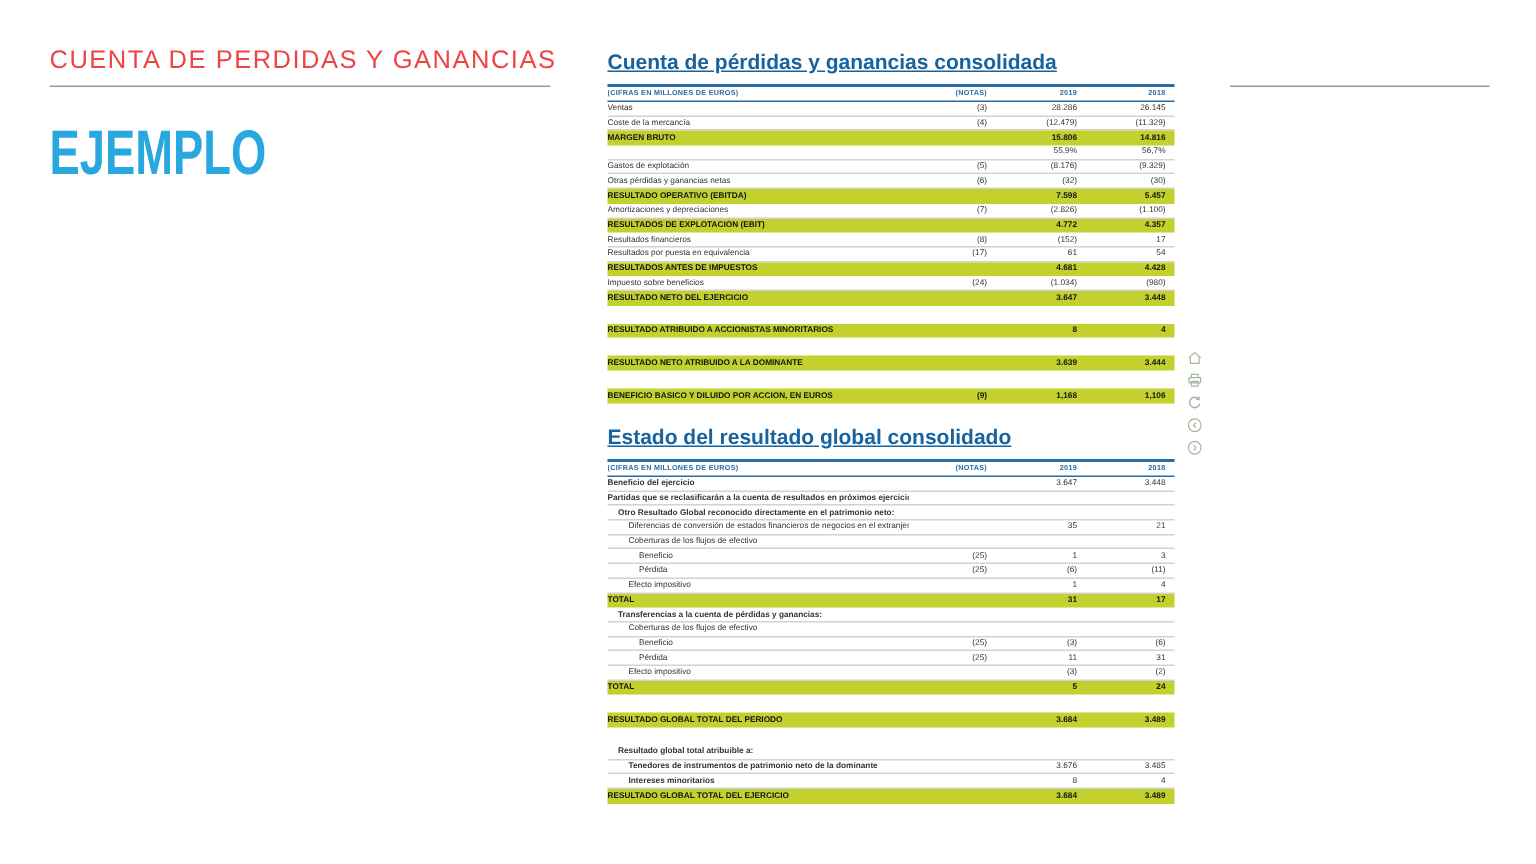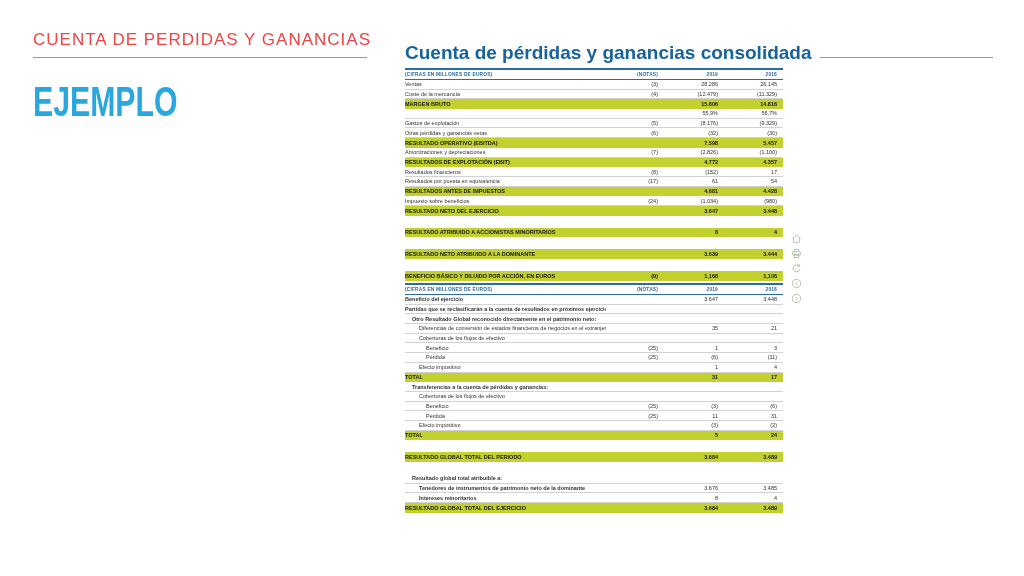--- a/index.html
+++ b/index.html
@@ -15,22 +15,23 @@
   .kicker-line{position:absolute;left:33px;top:57px;width:334px;height:1px;background:#9a9a9a;}
   .rule-right{position:absolute;left:820px;top:57px;width:173px;height:1px;background:#9a9a9a;}
   .subtitle{
     position:absolute;left:33px;top:78px;font-size:42px;font-weight:700;color:#29a8e0;
     transform:scaleX(0.72);transform-origin:left center;white-space:nowrap;letter-spacing:0px;
   }
   .content{position:absolute;left:405px;top:0;width:378px;}
   .fin-table{position:absolute;left:0;width:378px;}
   .t1{top:33px;} .t2{top:283px;}
   .t-title{
-    font-size:19px;font-weight:700;color:#16639f;margin:12px 0 7px 0;line-height:16px;
+    font-size:14px;font-weight:700;color:#16639f;margin:0 0 7px 0;line-height:16px;
     white-space:nowrap;
+    text-decoration:underline;
   }
   .thead{
     display:flex;align-items:center;height:9px;
     border-top:2px solid #2a6ca5;border-bottom:1px solid #2a6ca5;
     font-size:4.8px;font-weight:700;color:#2a6ca5;letter-spacing:0.2px;
   }
   .trow{
     display:flex;align-items:center;height:9.7px;box-sizing:border-box;
     border-bottom:1px solid #d2d2d2;font-size:5.5px;color:#333;
   }
@@ -173,20 +174,21 @@
           <div class="trow highlight">
             <span class="c-label">BENEFICIO BÁSICO Y DILUIDO POR ACCIÓN, EN EUROS</span>
             <span class="c-notes">(9)</span>
             <span class="c-y1">1,168</span>
             <span class="c-y2">1,106</span>
           </div>
         </div>
     </section>
 
     <section class="fin-table t2">
+      <h2 class="t-title">Estado del resultado global consolidado</h2>
       <div class="thead">
         <span class="c-label">(CIFRAS EN MILLONES DE EUROS)</span>
         <span class="c-notes">(NOTAS)</span>
         <span class="c-y1">2019</span>
         <span class="c-y2">2018</span>
       </div>
       <div>
           <div class="trow">
             <span class="c-label b">Beneficio del ejercicio</span>
             <span class="c-notes"></span>

